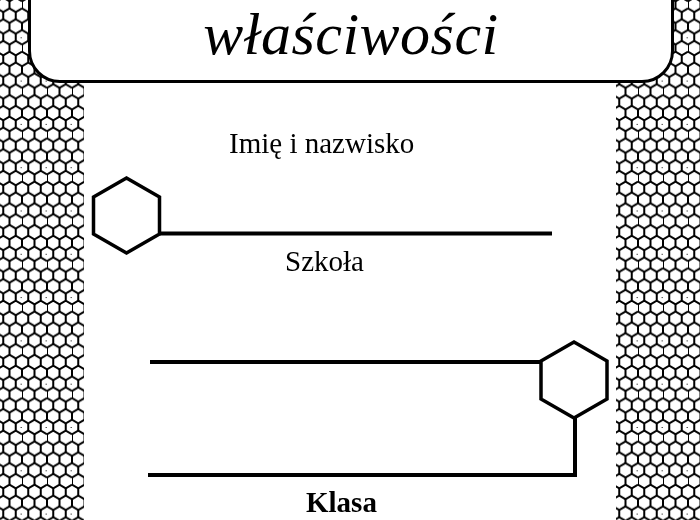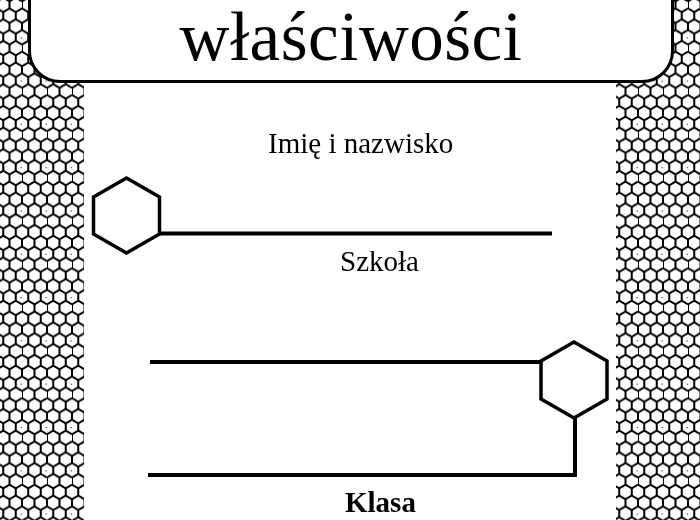--- a/index.html
+++ b/index.html
@@ -10,23 +10,23 @@
       color: #000;
     }
     .pattern { position: absolute; }
     .pattern svg { display: block; }
     .header-box {
       position: absolute; left: 28px; top: -40px; width: 640px; height: 117px;
       background: #fff; border: 3px solid #000; border-radius: 0 0 32px 32px;
       display: flex; align-items: flex-end; justify-content: center;
     }
     .header-title {
-      font-size: 69px; line-height: 1; padding-bottom: 8px; letter-spacing: 0.5px;
+      font-size: 60px; line-height: 1; padding-bottom: 16px; letter-spacing: 0.5px; font-style: italic;
     }
-    .label { position: absolute; font-size: 29px; line-height: 1; white-space: nowrap; margin-left: 39px; }
+    .label { position: absolute; font-size: 29px; line-height: 1; white-space: nowrap; }
     .lines { position: absolute; left: 0; top: 0; }
   </style>
 </head>
 <body>
 
 <div class="pattern" style="left:0;top:0;width:84px;height:520px;">
   <svg width="84" height="520">
     <defs>
       <pattern id="hex" width="25" height="43.3" patternUnits="userSpaceOnUse" x="-3" y="-6">
         <path d="M0,7.2 L6.25,3.6 L12.5,7.2 L12.5,14.4 L6.25,18 L0,14.4 Z M12.5,28.9 L18.75,25.3 L25,28.9 L25,36.1 L18.75,39.7 L12.5,36.1 Z" fill="none" stroke="#000" stroke-width="2"></path>
@@ -51,14 +51,14 @@
 
 <svg class="lines" width="700" height="520">
   <polygon points="126.5,178 159.5,197 159.5,234 126.5,253 93.5,234 93.5,197" fill="#fff" stroke="#000" stroke-width="3.5"></polygon>
   <line x1="160" y1="233.5" x2="552" y2="233.5" stroke="#000" stroke-width="4"></line>
   <line x1="150" y1="362" x2="541" y2="362" stroke="#000" stroke-width="4"></line>
   <polygon points="574,342 607,361 607,399 574,418 541,399 541,361" fill="#fff" stroke="#000" stroke-width="3.5"></polygon>
   <polyline points="575,418 575,475 148,475" fill="none" stroke="#000" stroke-width="4"></polyline>
 </svg>
 
 <div class="label" style="left:229px;top:129px;">Imię i nazwisko</div>
-<div class="label" style="left:301px;top:247px;">Szkoła</div>
+<div class="label" style="left:285px;top:247px;">Szkoła</div>
 <div class="label" style="left:306px;top:488px;font-weight:bold;">Klasa</div>
 
 </body></html>

